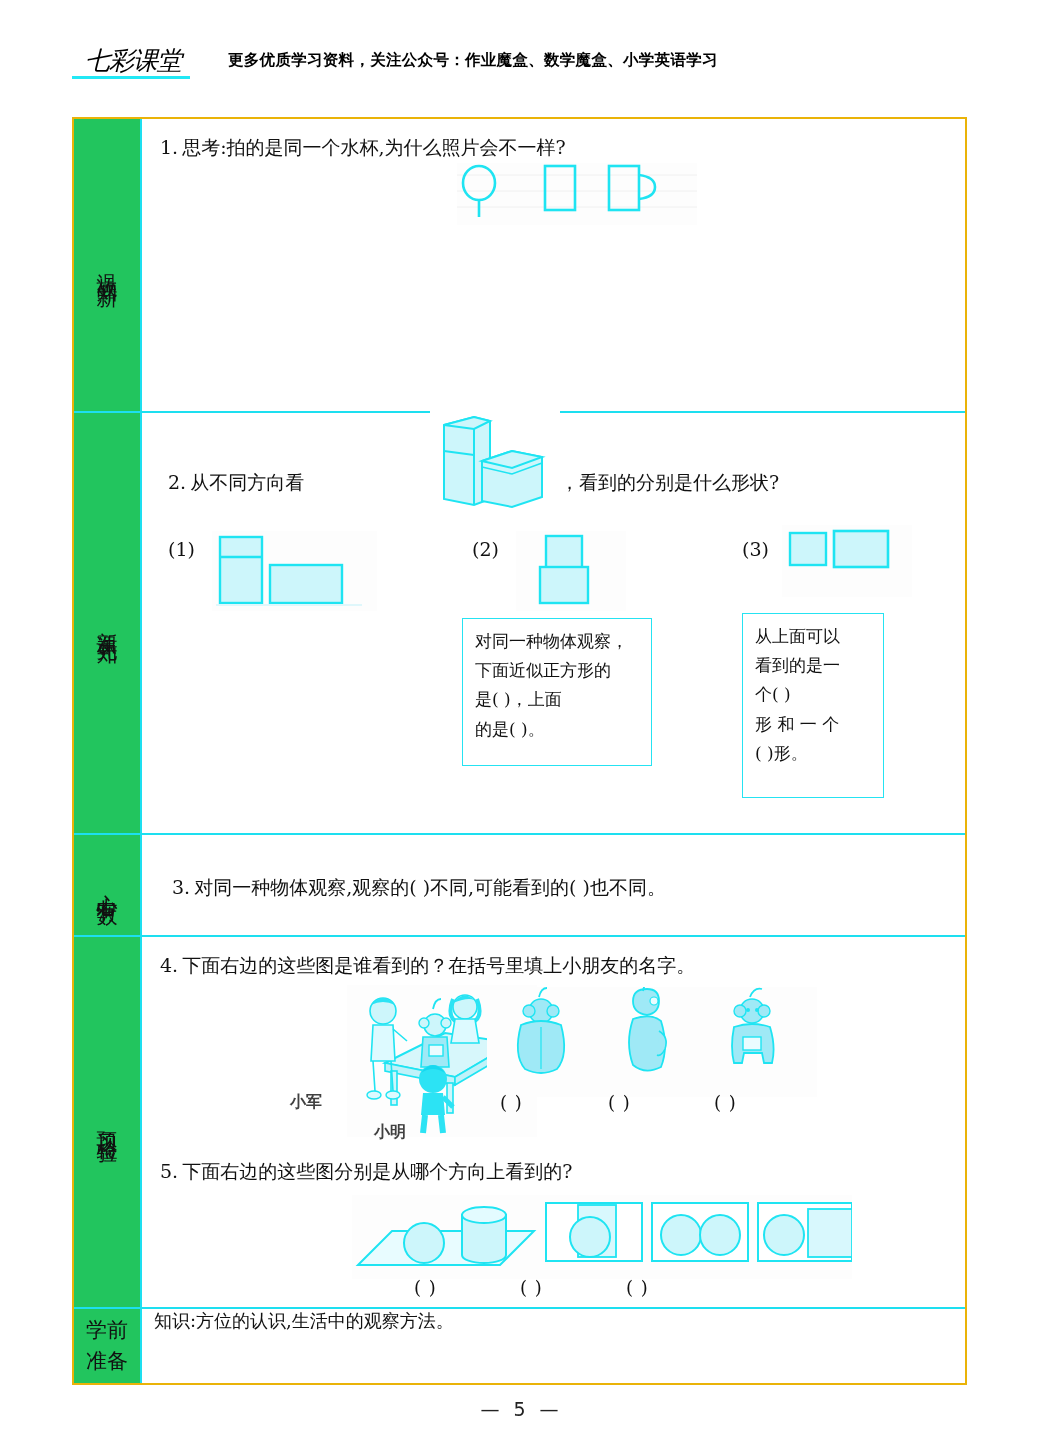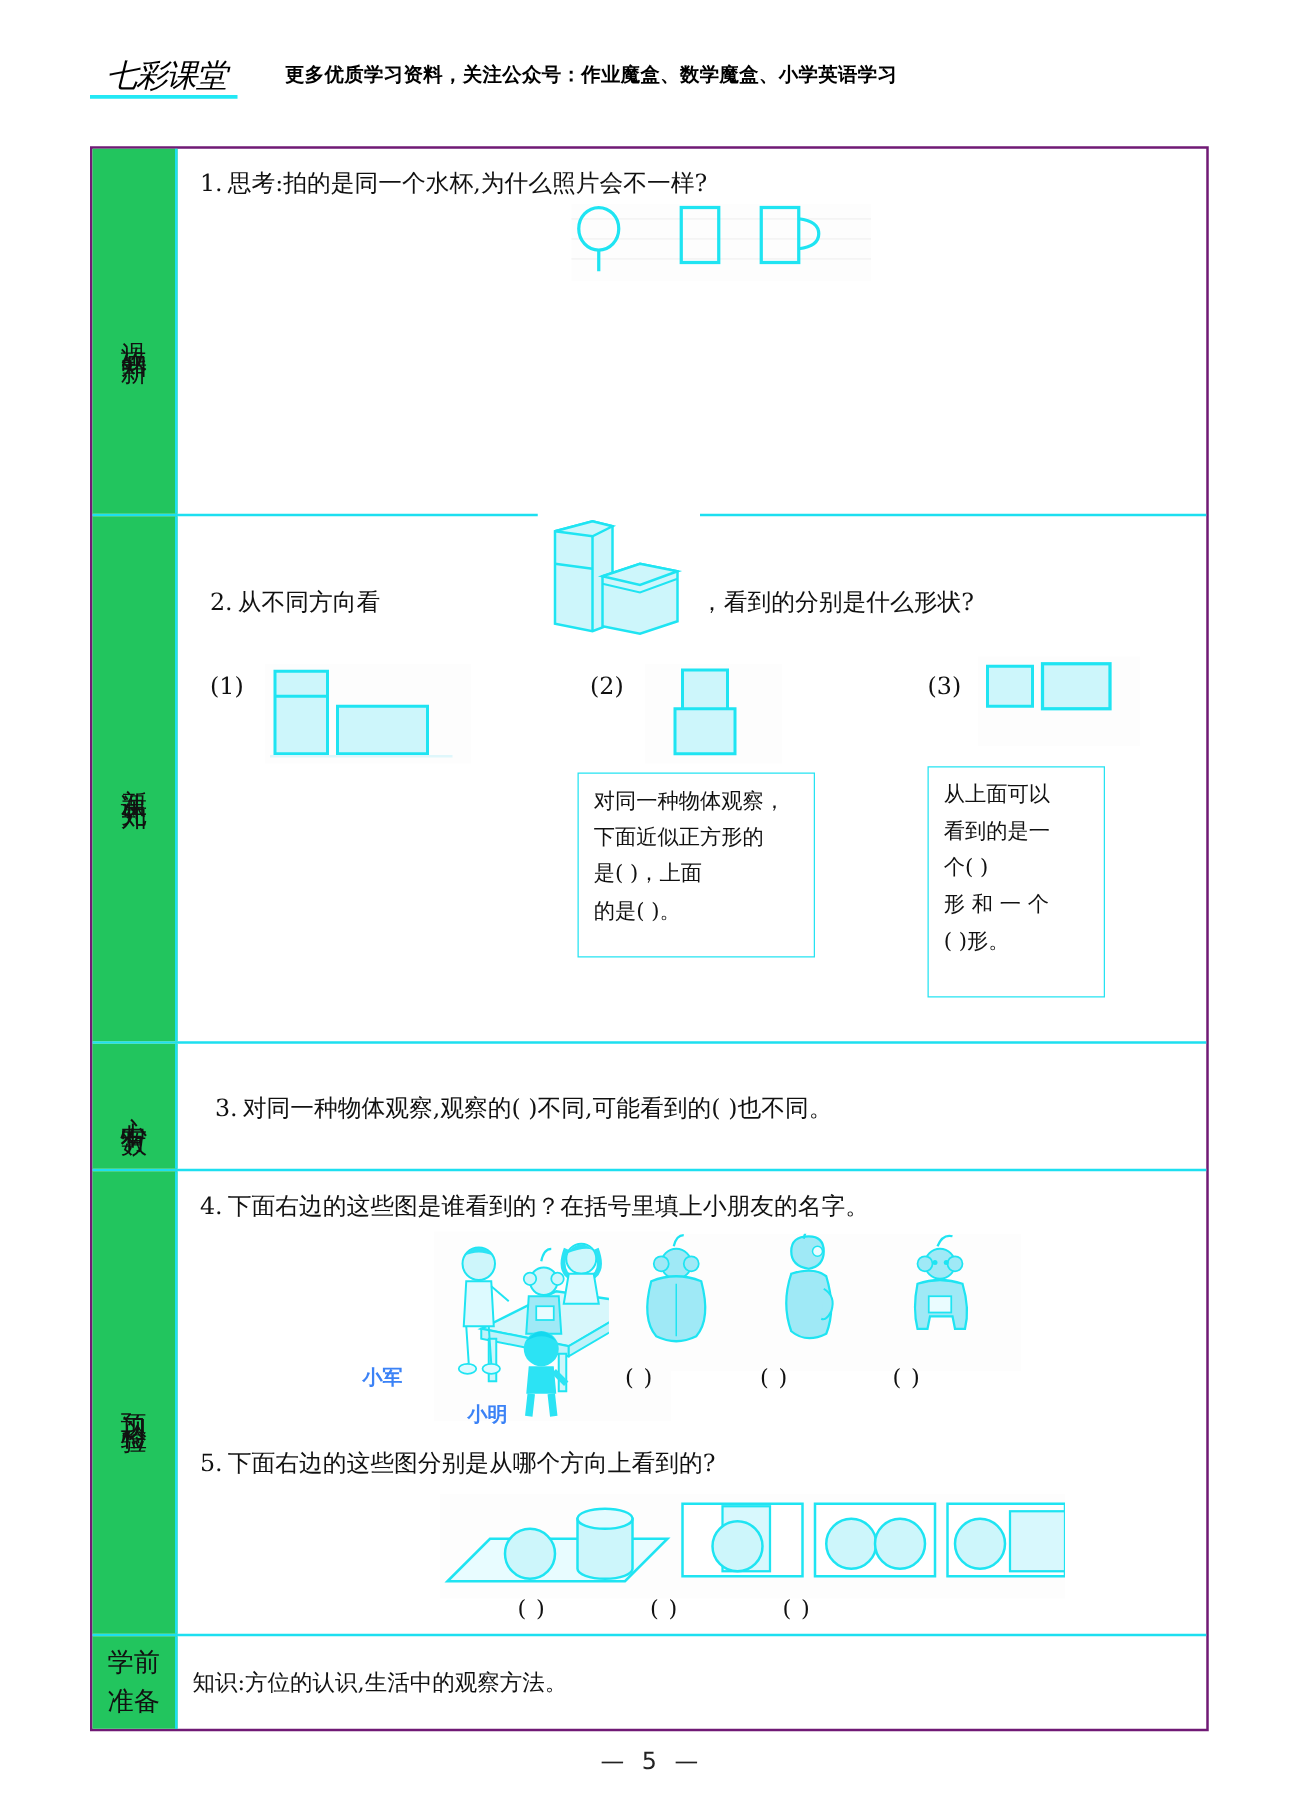--- a/index.html
+++ b/index.html
@@ -32,21 +32,21 @@
   .doc-title{
     position:absolute;left:0;top:40px;width:1039px;text-align:center;
     font-size:20px;font-weight:bold;color:#000;letter-spacing:1px;
   }
   .doc-title .num{margin-right:14px;}
 
   
   .sheet{
     position:absolute;left:72px;top:117px;
     width:895px;
-    border:2px solid #701a75;
+    border:2px solid #eab308;
     box-sizing:border-box;
   }
   .row{display:flex;border-bottom:2px solid #1ddff0;box-sizing:border-box;}
   .row:last-child{border-bottom:none;}
   .side{
     width:68px;flex:0 0 68px;
     background:#22c55e;
     border-right:2px solid #1ddff0;
     display:flex;align-items:center;justify-content:center;
     box-sizing:border-box;
@@ -104,35 +104,35 @@
   .r4-cell{height:370px;}
   .r4-q1{position:absolute;left:18px;top:14px;}
   .r4-q2{position:absolute;left:18px;top:220px;}
   .paren{
     position:absolute;
     font-family:"DejaVu Serif","Liberation Serif",serif;
     font-size:18px;color:#111;letter-spacing:1px;
   }
 
   
-  .r5-cell{height:74px;display:flex;align-items:center;}
+  .r5-cell{height:74px;display:flex;align-items:flex-start;}
   .r5-q{font-family:"DejaVu Serif","Liberation Serif",serif;font-size:18px;color:#111;padding-left:12px;}
   .side-last{display:flex;align-items:center;justify-content:center;}
 
   
   .footer{
     position:absolute;left:0;top:1398px;width:1039px;
     text-align:center;font-size:19px;color:#222;
     font-family:"DejaVu Sans","Liberation Sans",sans-serif;
   }
   .footer .dash{display:inline-block;margin:0 14px;}
   .namelbl{
     position:absolute;
     font-family:"DejaVu Serif","Liberation Serif",serif;
-    font-size:16px;font-weight:bold;color:#3b82f6;
+    font-size:16px;font-weight:bold;color:#404040;
   }
 </style>
 </head>
 <body>
 
 <div class="page">
 
   <div class="header">
     <div class="logo">
       <div class="logo-text">七彩课堂</div>

